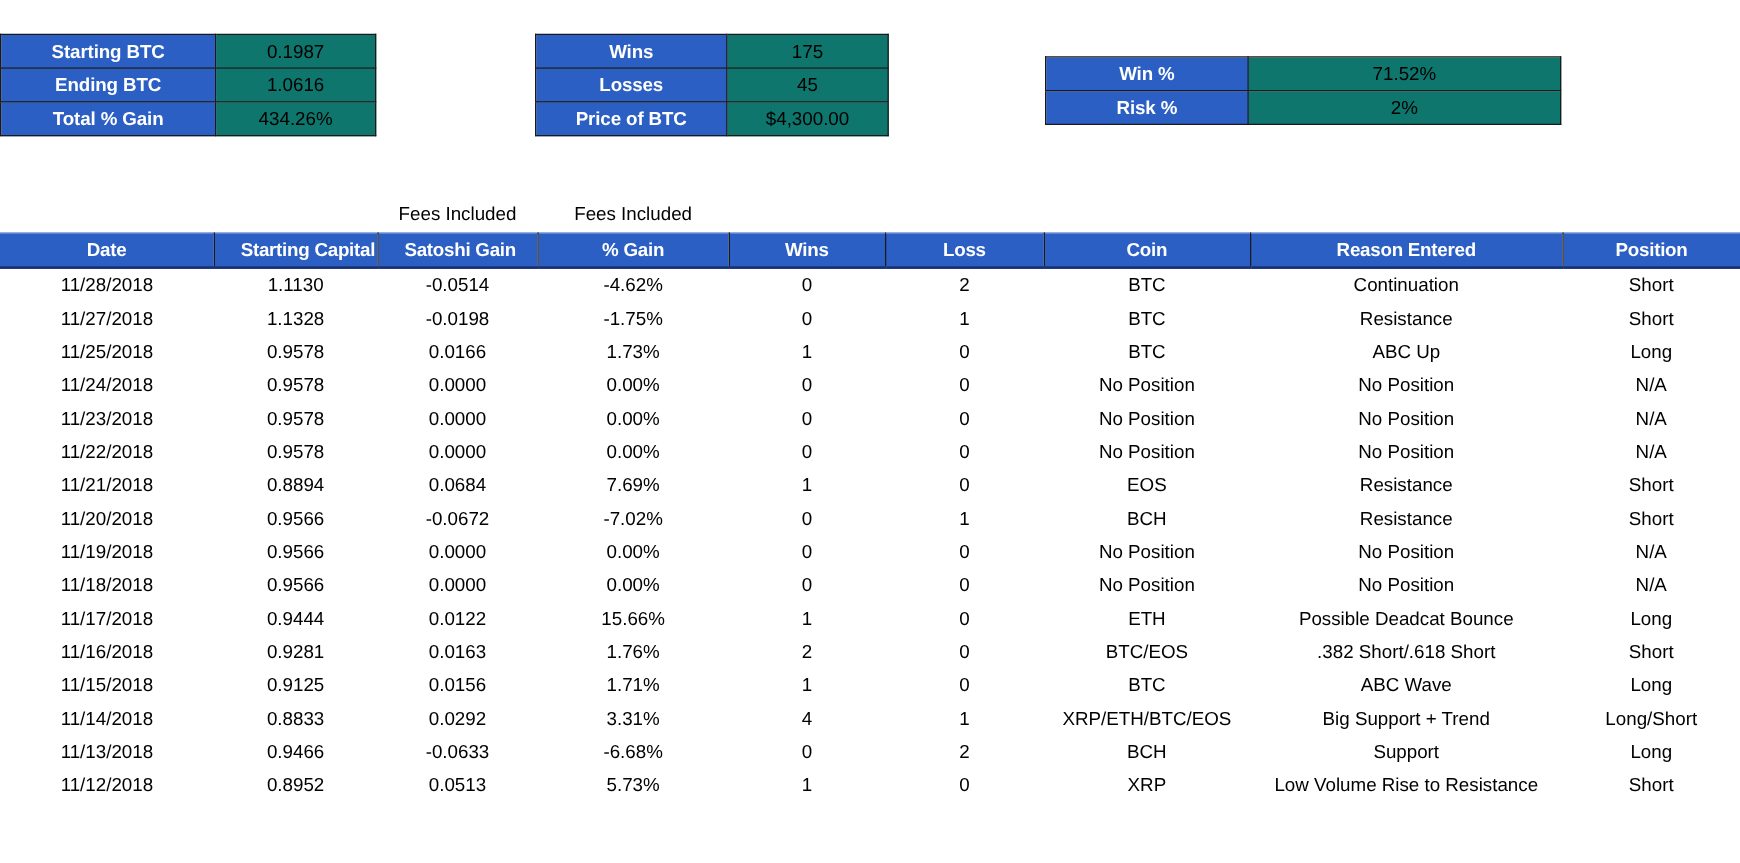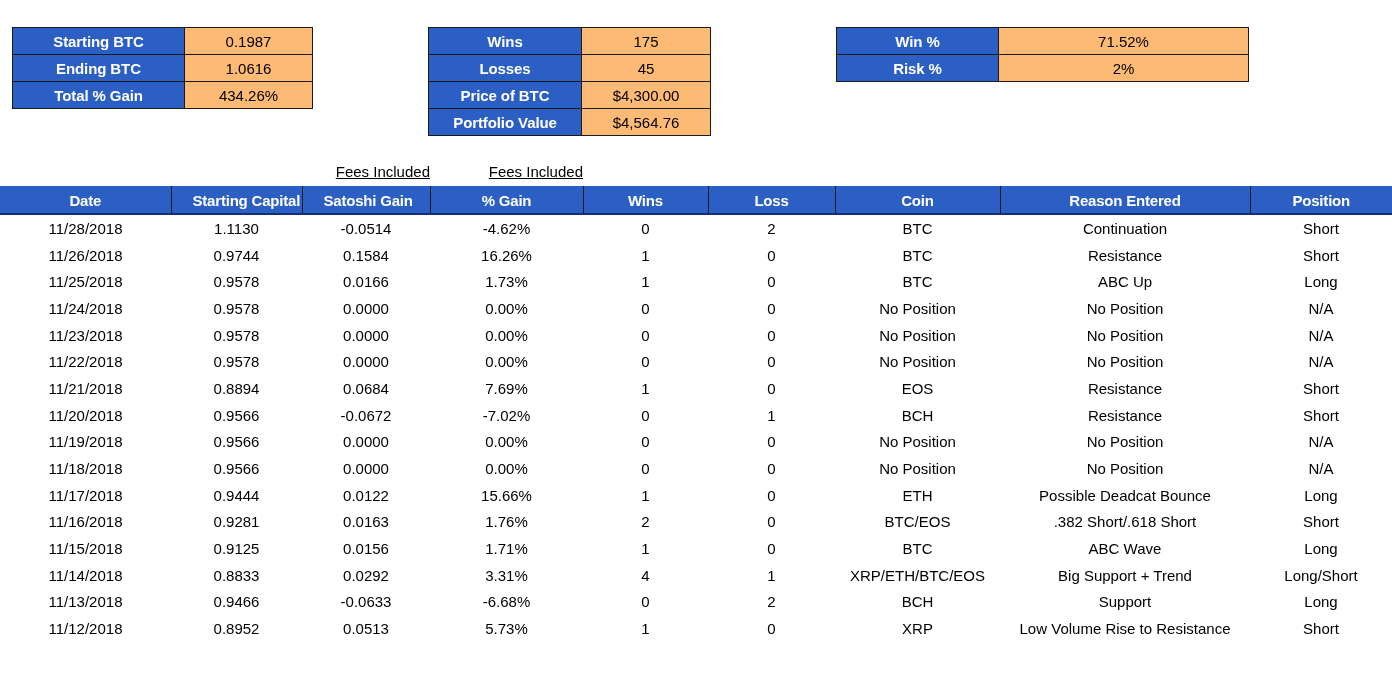--- a/index.html
+++ b/index.html
@@ -35,52 +35,51 @@
     vertical-align: middle;
     line-height: 1;
   }
   table.summary td.lbl {
     background: #2b5fc4;
     color: #ffffff;
     font-weight: bold;
     letter-spacing: -0.1px;
   }
   table.summary td.val {
-    background: #fdba74;
+    background: #0f766e;
     color: #000000;
     font-weight: normal;
   }
 
-  #summary-btc   { left: 12px;   top: 27px; width: 300px; }
+  #summary-btc   { left: 0px;   top: 27px; width: 300px; }
   #summary-btc colgroup col:nth-child(1) { width: 172px; }
   #summary-btc colgroup col:nth-child(2) { width: 128px; }
 
   #summary-trades { left: 428px; top: 27px; width: 282px; }
   #summary-trades colgroup col:nth-child(1) { width: 153px; }
   #summary-trades colgroup col:nth-child(2) { width: 129px; }
 
-  #summary-risk  { left: 836px; top: 27px; width: 412px; }
+  #summary-risk  { left: 836px; top: 45px; width: 412px; }
   #summary-risk colgroup col:nth-child(1) { width: 162px; }
   #summary-risk colgroup col:nth-child(2) { width: 250px; }
 
   
   .fees-row {
     position: absolute;
     top: 162px;
     left: 0;
     width: 1392px;
     height: 24px;
     font-size: 15px;
   }
   .fees-label {
     position: absolute;
-    text-align: right;
+    text-align: center;
     line-height: 20px;
     white-space: nowrap;
-    text-decoration: underline;
   }
   #fees-satoshi { left: 302px; width: 128px; }
   #fees-pct     { left: 430px; width: 153px; }
 
   
   .ledger-wrap {
     position: absolute;
     top: 186px;
     left: 0;
     width: 1392px;
@@ -167,24 +166,20 @@
           <td class="lbl">Wins</td>
           <td class="val">175</td>
         </tr>
         <tr>
           <td class="lbl">Losses</td>
           <td class="val">45</td>
         </tr>
         <tr>
           <td class="lbl">Price of BTC</td>
           <td class="val">$4,300.00</td>
-        </tr>
-        <tr>
-          <td class="lbl">Portfolio Value</td>
-          <td class="val">$4,564.76</td>
         </tr>
       </tbody>
   </table>
 
   <table class="summary" id="summary-risk">
     <colgroup>
         <col>
         <col>
       </colgroup>
     <tbody>
@@ -238,26 +233,26 @@
           <td>1.1130</td>
           <td>-0.0514</td>
           <td>-4.62%</td>
           <td>0</td>
           <td>2</td>
           <td>BTC</td>
           <td>Continuation</td>
           <td>Short</td>
         </tr>
         <tr>
-          <td>11/26/2018</td>
-          <td>0.9744</td>
-          <td>0.1584</td>
-          <td>16.26%</td>
-          <td>1</td>
-          <td>0</td>
+          <td>11/27/2018</td>
+          <td>1.1328</td>
+          <td>-0.0198</td>
+          <td>-1.75%</td>
+          <td>0</td>
+          <td>1</td>
           <td>BTC</td>
           <td>Resistance</td>
           <td>Short</td>
         </tr>
         <tr>
           <td>11/25/2018</td>
           <td>0.9578</td>
           <td>0.0166</td>
           <td>1.73%</td>
           <td>1</td>

